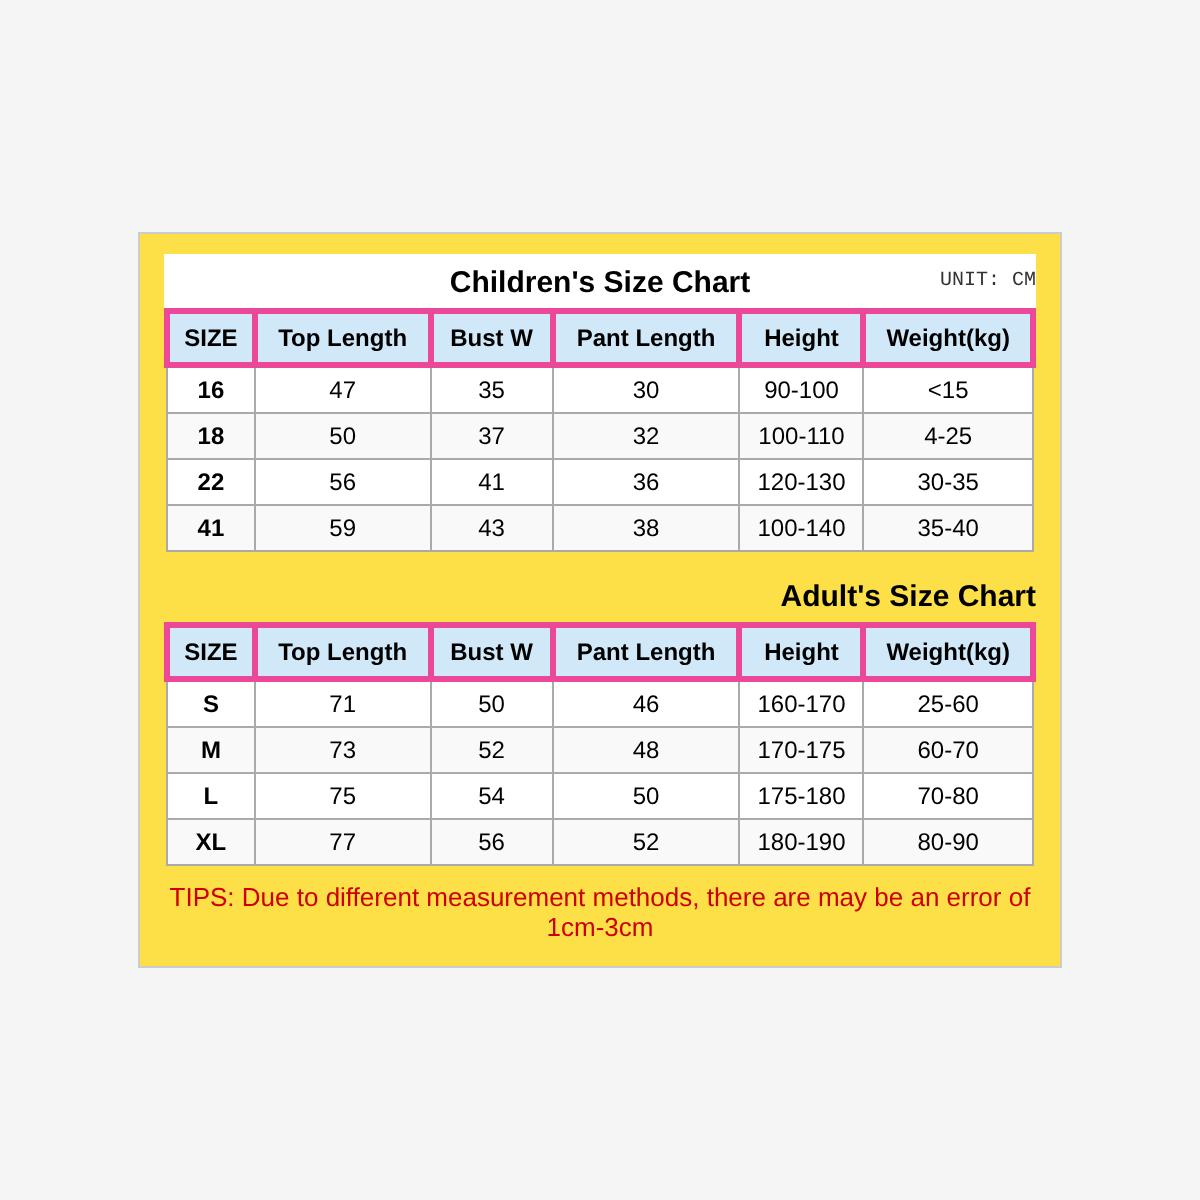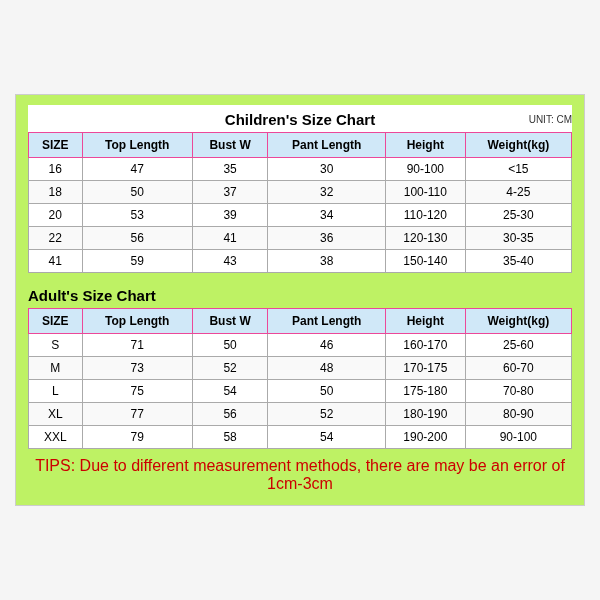--- a/index.html
+++ b/index.html
@@ -6,81 +6,82 @@
     body {
       width: 600px;
       height: 600px;
       background: #f5f5f5;
       display: flex;
       align-items: center;
       justify-content: center;
       font-family: Arial, sans-serif;
     }
     .chart-container {
-      background: #bef264;
+      background: #fde047;
       border: 1px solid #ccc;
-      width: 570px;
+      width: 462px;
       padding: 10px 12px 12px;
     }
     .section-title {
       text-align: center;
       font-weight: bold;
       font-size: 15px;
       padding: 6px 0 4px;
       background: #fff;
       position: relative;
     }
     .unit-label {
       position: absolute;
       right: 0;
       top: 50%;
       transform: translateY(-50%);
       font-size: 10px;
       font-weight: normal;
       color: #333;
+      font-family: Liberation Mono, monospace;
     }
     table {
       width: 100%;
       border-collapse: collapse;
       font-size: 12px;
     }
     th {
       background: #d0e8f8;
-      border: 1px solid #ec4899;
+      border: 3px solid #ec4899;
       padding: 5px 4px;
       text-align: center;
       font-weight: bold;
       font-size: 12px;
     }
     td {
       border: 1px solid #aaa;
       padding: 4px 4px;
       text-align: center;
       font-size: 12px;
     }
     tr:nth-child(odd) td {
       background: #fff;
     }
     tr:nth-child(even) td {
       background: #f9f9f9;
     }
     td:first-child {
-      font-weight: normal;
+      font-weight: bold;
     }
     .section-gap {
       height: 8px;
     }
     .adult-title {
-      text-align: left;
+      text-align: right;
       font-weight: bold;
       font-size: 15px;
       padding: 6px 0 4px;
     }
     .tips {
-      font-size: 16px;
+      font-size: 13px;
       color: #cc0000;
       text-align: center;
       margin-top: 8px;
     }
   </style>
 </head>
 <body>
 
 <div class="chart-container">
 
@@ -111,41 +112,33 @@
         </tr>
         <tr>
           <td>18</td>
           <td>50</td>
           <td>37</td>
           <td>32</td>
           <td>100-110</td>
           <td>4-25</td>
         </tr>
         <tr>
-          <td>20</td>
-          <td>53</td>
-          <td>39</td>
-          <td>34</td>
-          <td>110-120</td>
-          <td>25-30</td>
-        </tr>
-        <tr>
           <td>22</td>
           <td>56</td>
           <td>41</td>
           <td>36</td>
           <td>120-130</td>
           <td>30-35</td>
         </tr>
         <tr>
           <td>41</td>
           <td>59</td>
           <td>43</td>
           <td>38</td>
-          <td>150-140</td>
+          <td>100-140</td>
           <td>35-40</td>
         </tr>
       </tbody>
   </table>
 
   <div class="section-gap"></div>
 
   <div class="adult-title">
     <span>Adult's Size Chart</span>
   </div>
@@ -187,26 +180,18 @@
           <td>70-80</td>
         </tr>
         <tr>
           <td>XL</td>
           <td>77</td>
           <td>56</td>
           <td>52</td>
           <td>180-190</td>
           <td>80-90</td>
         </tr>
-        <tr>
-          <td>XXL</td>
-          <td>79</td>
-          <td>58</td>
-          <td>54</td>
-          <td>190-200</td>
-          <td>90-100</td>
-        </tr>
       </tbody>
   </table>
 
   <div class="tips">TIPS: Due to different measurement methods, there are may be an error of 1cm-3cm</div>
 
 </div>
 
 </body></html>

